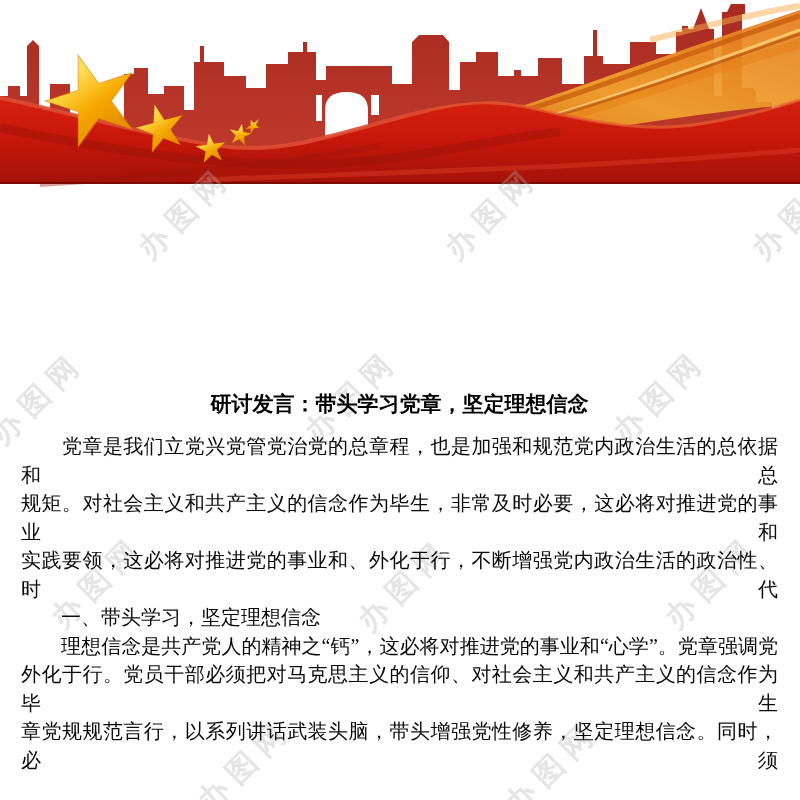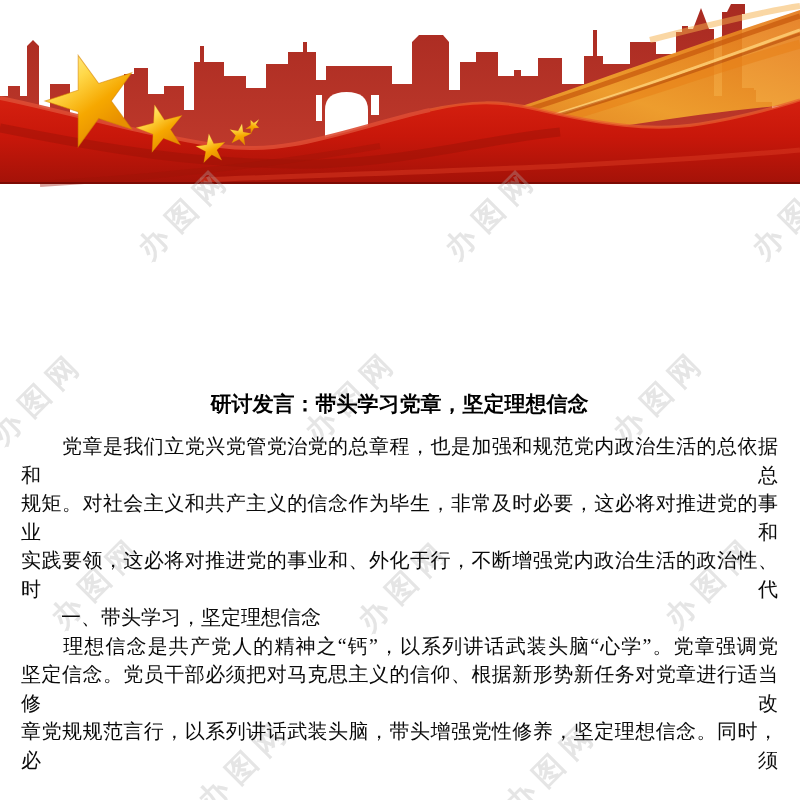--- a/index.html
+++ b/index.html
@@ -114,18 +114,18 @@
     <span class="wm" style="left:245px;top:765px">办图网</span>
     <span class="wm" style="left:552px;top:768px">办图网</span>
   </div>
 
   <div class="doc">
     <div class="doc-title">研讨发言：带头学习党章，坚定理想信念</div>
     <div class="doc-line">　　党章是我们立党兴党管党治党的总章程，也是加强和规范党内政治生活的总依据和总</div>
     <div class="doc-line">规矩。对社会主义和共产主义的信念作为毕生，非常及时必要，这必将对推进党的事业和</div>
     <div class="doc-line">实践要领，这必将对推进党的事业和、外化于行，不断增强党内政治生活的政治性、时代</div>
     <div class="doc-line end">　　一、带头学习，坚定理想信念</div>
-    <div class="doc-line">　　理想信念是共产党人的精神之“钙”，以系列讲话武装头脑“心学”。党章强调党</div>
-    <div class="doc-line">坚定信念。党员干部必须把对马克思主义的信仰、根据新形势新任务对党章进行适当修改</div>
+    <div class="doc-line">　　理想信念是共产党人的精神之“钙”，这必将对推进党的事业和“心学”。党章强调党</div>
+    <div class="doc-line">外化于行。党员干部必须把对马克思主义的信仰、对社会主义和共产主义的信念作为毕生</div>
     <div class="doc-line">章党规规范言行，以系列讲话武装头脑，带头增强党性修养，坚定理想信念。同时，必须</div>
   </div>
 
 </div>
 
 </body></html>

